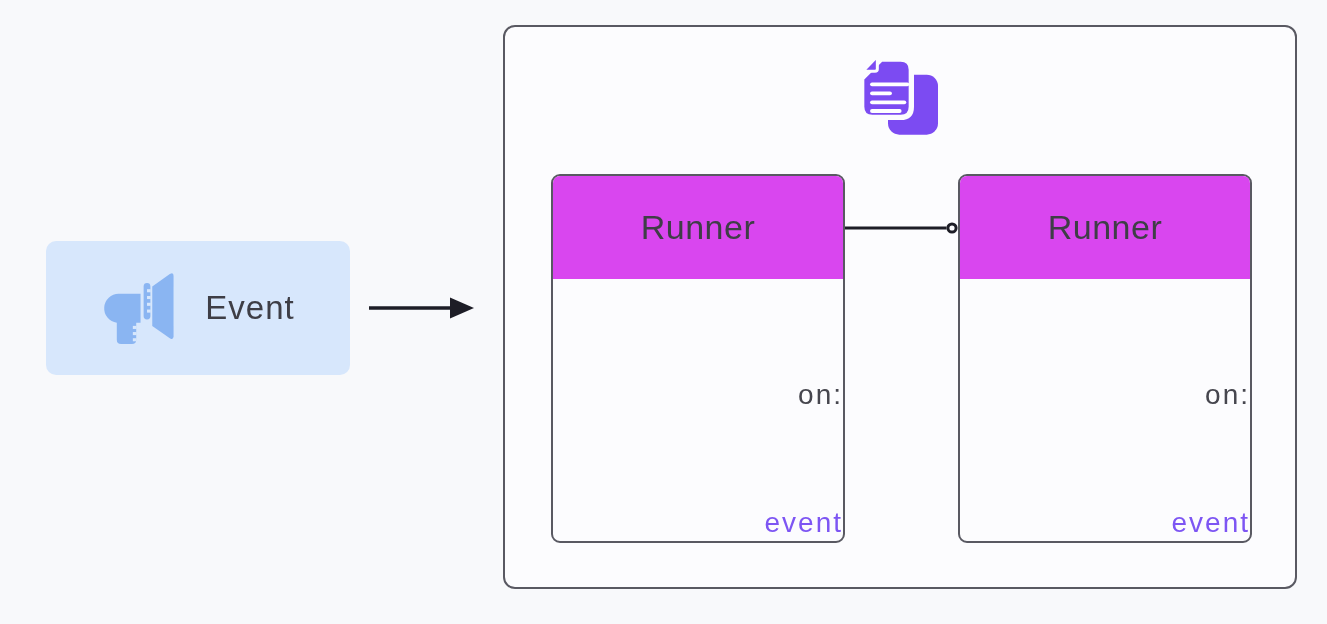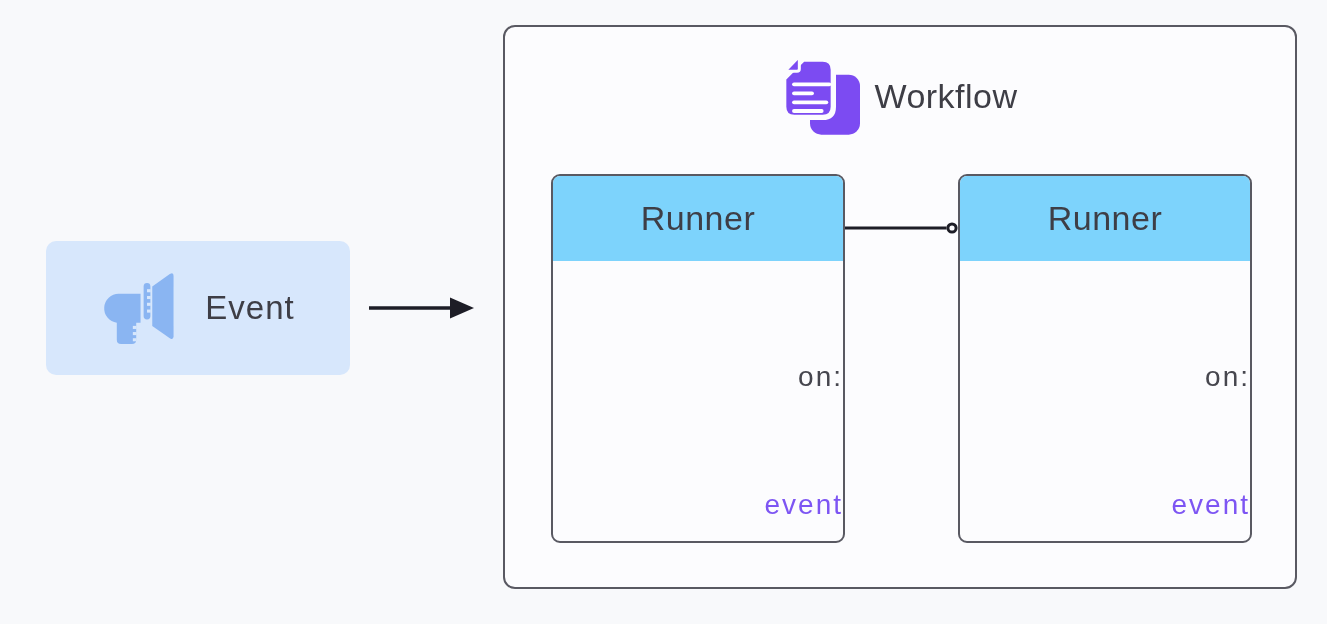--- a/index.html
+++ b/index.html
@@ -38,21 +38,21 @@
   .runner {
     position:absolute; top:147px;
     width:290px; height:365px;
     background:#fcfcfe;
     border:2px solid #595962; border-radius:9px;
     overflow:hidden;
   }
   .runner-1 { left:46px; }
   .runner-2 { left:453px; }
   .runner-header {
-    height:85px; background:#7dd3fc;
+    height:103px; background:#d946ef;
     display:flex; align-items:center; justify-content:center;
     font-size:34px; color:#3e3e46; letter-spacing:0.5px;
   }
   .runner-body {
     padding:10px 0 0 26px;
     font-size:28px; line-height:42.5px; letter-spacing:2px;
     color:#46464e; white-space:pre;
   }
   .line { height:42.5px;text-align:right; }
   .line.indent { padding-left:22px; }
@@ -98,21 +98,20 @@
         <rect x="8.4" y="5.6" width="15" height="18" rx="3.4" fill="#7c4bf2"></rect>
         <path d="M6.3 0.9 H12.2 Q15.4 0.9 15.4 4.1 V15.2 Q15.4 18.4 12.2 18.4 H3.7 Q0.5 18.4 0.5 15.2 V6.7 Z" fill="#7c4bf2" stroke="#fcfcfe" stroke-width="1.6" stroke-linejoin="round"></path>
         <path d="M4.7 0.6 Q5.2 0.2 5.2 0.9 V3.9 Q5.2 4.6 4.5 4.6 H1.5 Q0.8 4.6 1.3 4.1 Z" fill="#7c4bf2" stroke="#fcfcfe" stroke-width="0.9" stroke-linejoin="round"></path>
         <g stroke="#ffffff" stroke-width="1.15" stroke-linecap="round">
           <line x1="3.6" y1="8.5" x2="14.2" y2="8.5"></line>
           <line x1="3.6" y1="11.2" x2="9.0" y2="11.2"></line>
           <line x1="3.6" y1="13.9" x2="13.3" y2="13.9"></line>
           <line x1="3.6" y1="16.5" x2="11.9" y2="16.5"></line>
         </g>
       </svg>
-      <span class="workflow-title">Workflow</span>
     </div>
 
     <div class="runner runner-1">
       <div class="runner-header">Runner</div>
       <div class="runner-body">
         <div class="line"><span class="dark">on:</span></div>
         <div class="line indent"><span class="purple">event</span></div>
         
         
         

